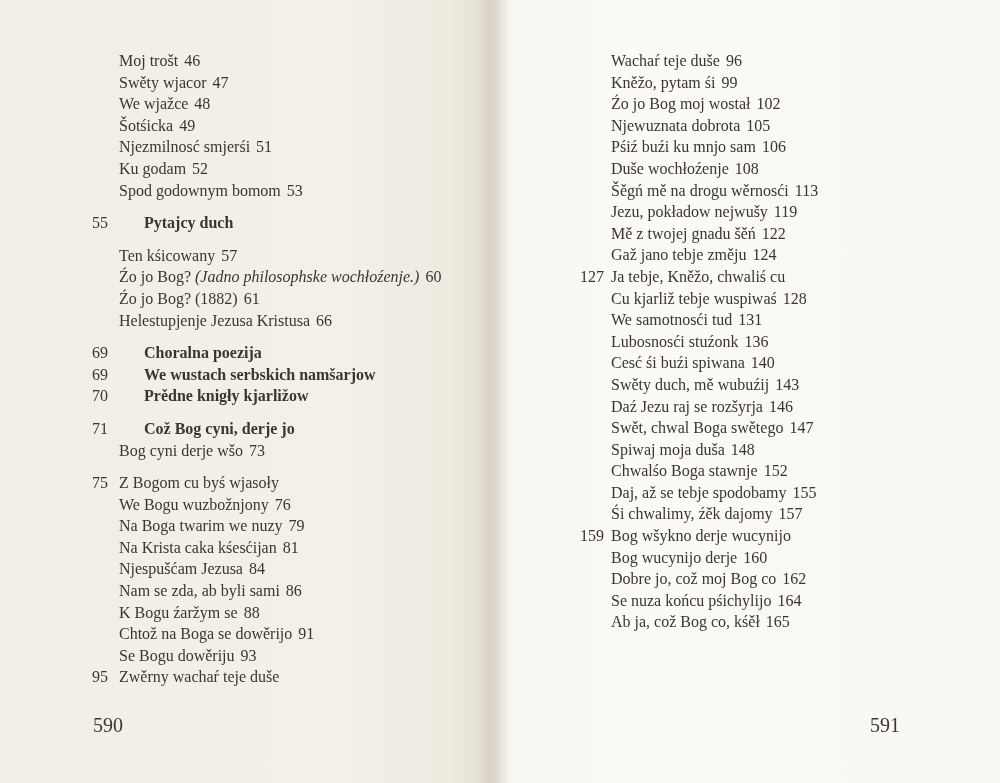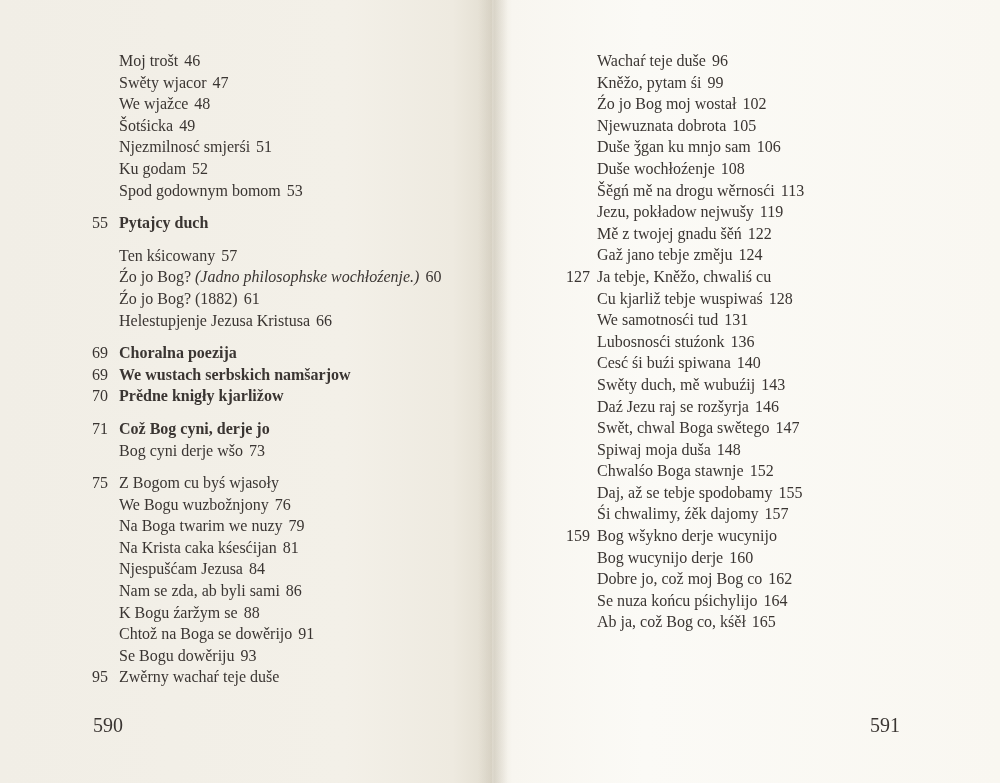--- a/index.html
+++ b/index.html
@@ -33,21 +33,21 @@
   .row {
     position: relative; height: 21.6px; line-height: 21.6px;
     font-size: 16px; white-space: nowrap;
   }
   .row .num {
     position: absolute; left: 0; width: 24px; text-align: left;
   }
   .toc-right .row .num { width: 30px; }
   .row .title { position: absolute; left: 27px; }
   .toc-right .row .title { left: 31px; }
-  .row.section .title { font-weight: bold; }
+  .row.section .title { font-weight: bold; margin-left: 25px; }
   .row .page-no { margin-left: 6px; }
   .row .italic { font-style: italic; }
   .gap { height: 11px; }
   .folio {
     position: absolute; top: 714px; font-size: 20px; color: #3a3532;
   }
   .folio-left { left: 93px; }
   .folio-right { left: 870px; }
 </style>
 </head>
@@ -147,35 +147,35 @@
       </li>
       <li class="row">
         <span class="num">95</span>
         <span class="title"><span>Zwěrny wachaŕ teje duše</span></span>
       </li>
     </ol>
   <div class="folio folio-left">590</div>
 </div>
 
 <div class="page page-right">
-  <ol class="toc toc-right" id="toc-right" style="left:74px;">
+  <ol class="toc toc-right" id="toc-right" style="left:88px;">
       <li class="row">
         <span class="title"><span>Wachaŕ teje duše</span><span class="page-no">96</span></span>
       </li>
       <li class="row">
         <span class="title"><span>Kněžo, pytam śi</span><span class="page-no">99</span></span>
       </li>
       <li class="row">
         <span class="title"><span>Źo jo Bog moj wostał</span><span class="page-no">102</span></span>
       </li>
       <li class="row">
         <span class="title"><span>Njewuznata dobrota</span><span class="page-no">105</span></span>
       </li>
       <li class="row">
-        <span class="title"><span>Duše ǯgan ku mnjo sam</span><span class="page-no">106</span></span>
+        <span class="title"><span>Pśiź buźi ku mnjo sam</span><span class="page-no">106</span></span>
       </li>
       <li class="row">
         <span class="title"><span>Duše wochłoźenje</span><span class="page-no">108</span></span>
       </li>
       <li class="row">
         <span class="title"><span>Šěgń mě na drogu wěrnosći</span><span class="page-no">113</span></span>
       </li>
       <li class="row">
         <span class="title"><span>Jezu, pokładow nejwušy</span><span class="page-no">119</span></span>
       </li>

